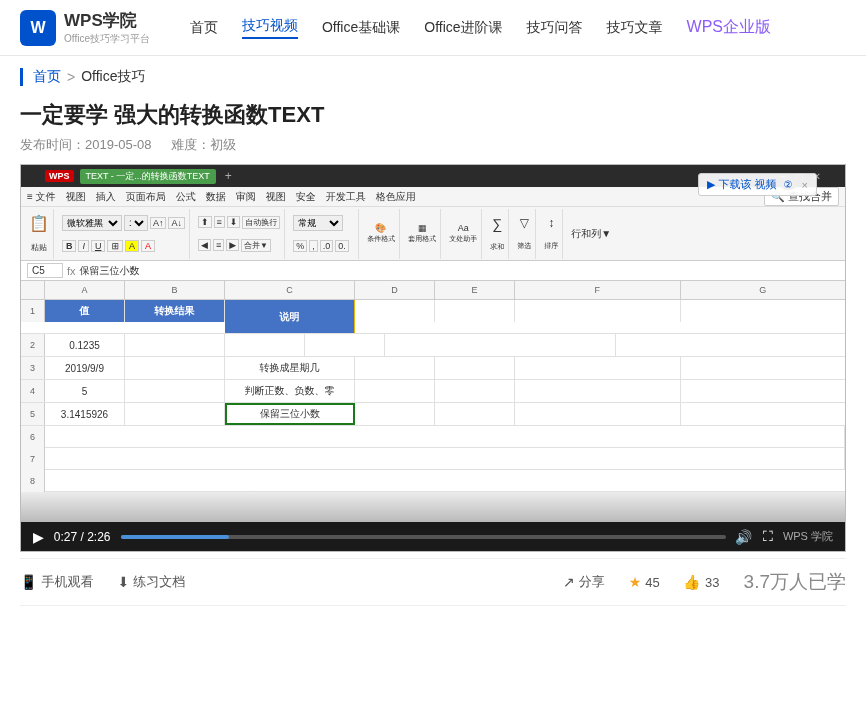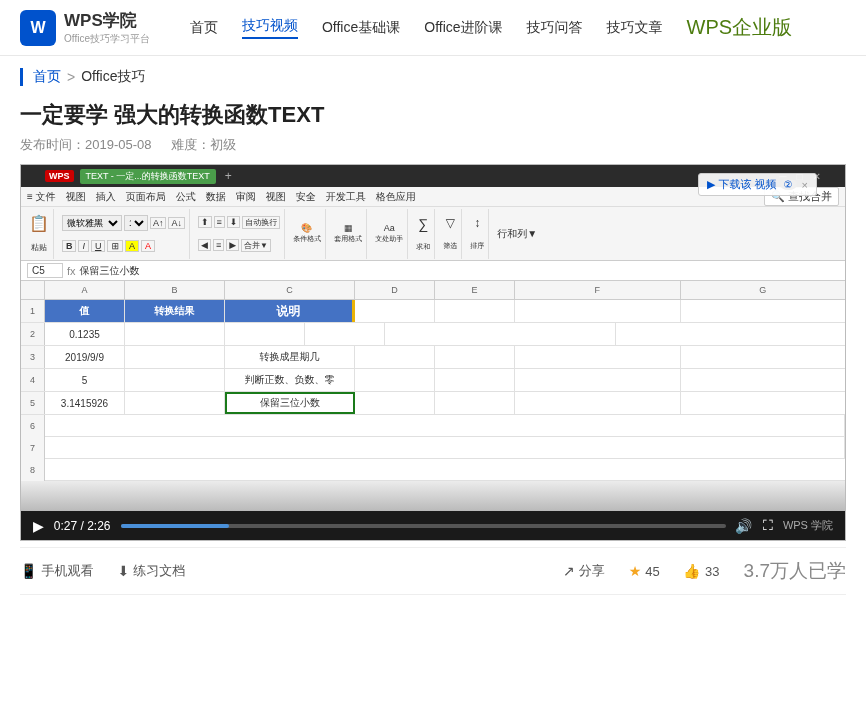--- a/index.html
+++ b/index.html
@@ -18,21 +18,21 @@
       <div style="font-size:10px;color:#999;">Office技巧学习平台</div>
     </div>
   </div>
   <nav style="display:flex;align-items:center;gap:24px;">
     <a style="font-size:14px;color:#333;text-decoration:none;cursor:pointer;">首页</a>
     <a style="font-size:14px;color:#0052cc;text-decoration:none;cursor:pointer;border-bottom:2px solid #0052cc;padding-bottom:2px;">技巧视频</a>
     <a style="font-size:14px;color:#333;text-decoration:none;cursor:pointer;">Office基础课</a>
     <a style="font-size:14px;color:#333;text-decoration:none;cursor:pointer;">Office进阶课</a>
     <a style="font-size:14px;color:#333;text-decoration:none;cursor:pointer;">技巧问答</a>
     <a style="font-size:14px;color:#333;text-decoration:none;cursor:pointer;">技巧文章</a>
-    <a style="font-size:20px;color:#4d7c0f;text-decoration:none;cursor:pointer;">WPS企业版</a>
+    <a style="font-size:16px;color:#8b5cf6;text-decoration:none;cursor:pointer;">WPS企业版</a>
   </nav>
 </div>
 
 <div style="display:flex;align-items:center;margin:12px 20px 0 20px;">
   <div style="width:3px;height:18px;background:#0052cc;margin-right:10px;"></div>
   <a style="color:#0052cc;font-size:14px;cursor:pointer;text-decoration:none;">首页</a>
   <span style="margin:0 6px;color:#999;font-size:14px;">&gt;</span>
   <span style="color:#333;font-size:14px;">Office技巧</span>
 </div>
 
@@ -109,20 +109,31 @@
             <span style="font-size:9px;cursor:pointer;border:1px solid #ccc;padding:0 2px;">⬇</span>
             <span style="font-size:8px;cursor:pointer;border:1px solid #ccc;padding:0 2px;">自动换行</span>
           </div>
           <div style="display:flex;align-items:center;gap:2px;">
             <span style="font-size:9px;cursor:pointer;border:1px solid #ccc;padding:0 2px;">◀</span>
             <span style="font-size:9px;cursor:pointer;border:1px solid #ccc;padding:0 2px;">≡</span>
             <span style="font-size:9px;cursor:pointer;border:1px solid #ccc;padding:0 2px;">▶</span>
             <span style="font-size:8px;cursor:pointer;border:1px solid #ccc;padding:0 2px;">合并▼</span>
           </div>
         </div>
+        <div style="display:flex;flex-direction:column;padding:2px 4px;border-right:1px solid #ddd;height:50px;justify-content:space-around;min-width:70px;">
+          <div style="display:flex;align-items:center;gap:2px;">
+            <select style="font-size:9px;height:16px;border:1px solid #ccc;width:50px;"><option>常规</option></select>
+          </div>
+          <div style="display:flex;align-items:center;gap:2px;">
+            <span style="font-size:9px;cursor:pointer;border:1px solid #ccc;padding:0 2px;">%</span>
+            <span style="font-size:9px;cursor:pointer;border:1px solid #ccc;padding:0 2px;">,</span>
+            <span style="font-size:9px;cursor:pointer;border:1px solid #ccc;padding:0 2px;">.0</span>
+            <span style="font-size:9px;cursor:pointer;border:1px solid #ccc;padding:0 2px;">0.</span>
+          </div>
+        </div>
         <div style="display:flex;flex-direction:column;align-items:center;padding:2px 4px;border-right:1px solid #ddd;height:50px;justify-content:space-around;">
           <span style="font-size:9px;cursor:pointer;text-align:center;">🎨<br><span style="font-size:7px;">条件格式</span></span>
         </div>
         <div style="display:flex;flex-direction:column;align-items:center;padding:2px 4px;border-right:1px solid #ddd;height:50px;justify-content:space-around;">
           <span style="font-size:9px;cursor:pointer;text-align:center;">▦<br><span style="font-size:7px;">套用格式</span></span>
         </div>
         <div style="display:flex;flex-direction:column;align-items:center;padding:2px 4px;border-right:1px solid #ddd;height:50px;justify-content:space-around;">
           <span style="font-size:9px;cursor:pointer;text-align:center;">Aa<br><span style="font-size:7px;">文处助手</span></span>
         </div>
         <div style="display:flex;flex-direction:column;align-items:center;padding:2px 4px;border-right:1px solid #ddd;height:50px;justify-content:space-around;">
@@ -158,21 +169,21 @@
           <div style="width:80px;min-width:80px;border-right:1px solid #ccc;font-size:9px;text-align:center;color:#666;height:18px;display:flex;align-items:center;justify-content:center;">D</div>
           <div style="width:80px;min-width:80px;border-right:1px solid #ccc;font-size:9px;text-align:center;color:#666;height:18px;display:flex;align-items:center;justify-content:center;">E</div>
           <div style="flex:1;border-right:1px solid #ccc;font-size:9px;text-align:center;color:#666;height:18px;display:flex;align-items:center;justify-content:center;">F</div>
           <div style="flex:1;font-size:9px;text-align:center;color:#666;height:18px;display:flex;align-items:center;justify-content:center;">G</div>
         </div>
 
         <div style="display:flex;border-bottom:1px solid #e0e0e0;">
           <div style="width:24px;min-width:24px;background:#f5f5f5;border-right:1px solid #ccc;font-size:9px;text-align:center;color:#666;height:22px;display:flex;align-items:center;justify-content:center;">1</div>
           <div style="width:80px;min-width:80px;border-right:1px solid #e0e0e0;font-size:10px;text-align:center;background:#4472c4;color:#fff;font-weight:bold;height:22px;display:flex;align-items:center;justify-content:center;">值</div>
           <div style="width:100px;min-width:100px;border-right:1px solid #e0e0e0;font-size:10px;text-align:center;background:#4472c4;color:#fff;font-weight:bold;height:22px;display:flex;align-items:center;justify-content:center;">转换结果</div>
-          <div style="width:130px;min-width:130px;border-right:3px solid #eab308;font-size:12px;text-align:center;background:#4472c4;color:#fff;font-weight:bold;height:22px;display:flex;align-items:center;justify-content:center;">说明</div>
+          <div style="width:130px;min-width:130px;border-right:1px solid #eab308;font-size:10px;text-align:center;background:#4472c4;color:#fff;font-weight:bold;height:33px;display:flex;align-items:center;justify-content:center;">说明</div>
           <div style="width:80px;min-width:80px;border-right:1px solid #e0e0e0;font-size:10px;height:22px;display:flex;align-items:center;justify-content:center;"></div>
           <div style="width:80px;min-width:80px;border-right:1px solid #e0e0e0;font-size:10px;height:22px;display:flex;align-items:center;justify-content:center;"></div>
           <div style="flex:1;border-right:1px solid #e0e0e0;font-size:10px;height:22px;"></div>
           <div style="flex:1;font-size:10px;height:22px;"></div>
         </div>
 
         <div style="display:flex;border-bottom:1px solid #e0e0e0;">
           <div style="width:24px;min-width:24px;background:#f5f5f5;border-right:1px solid #ccc;font-size:9px;text-align:center;color:#666;height:22px;display:flex;align-items:center;justify-content:center;">2</div>
           <div style="width:80px;min-width:80px;border-right:1px solid #e0e0e0;font-size:10px;text-align:center;height:22px;display:flex;align-items:center;justify-content:center;">0.1235</div>
           <div style="width:100px;min-width:100px;border-right:1px solid #e0e0e0;font-size:10px;height:22px;display:flex;align-items:center;justify-content:center;"></div>

